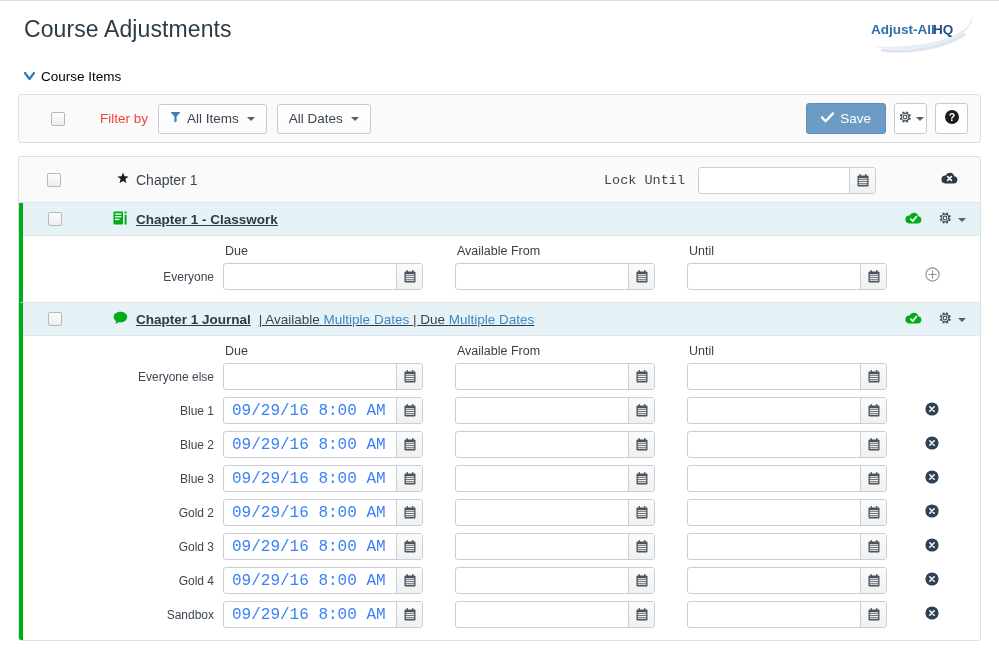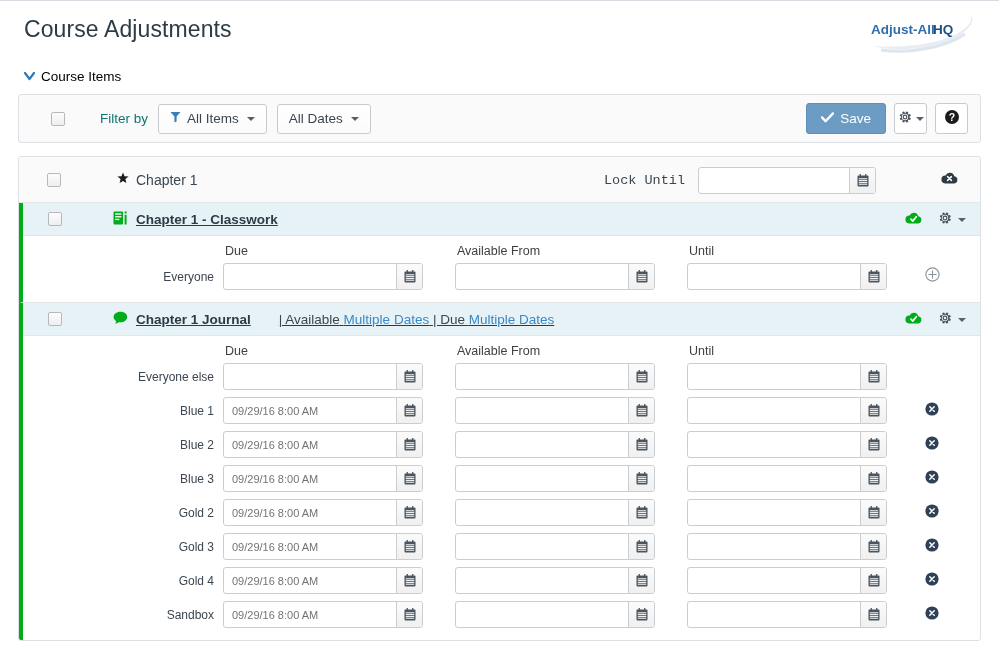--- a/index.html
+++ b/index.html
@@ -73,21 +73,21 @@
     border: 1px solid #b5b9bd;
     border-radius: 2px;
     background: linear-gradient(#fdfdfd,#eeeeee);
     display: inline-block;
     flex: 0 0 auto;
   }
   .toolbar .cbx { margin-left: 18px; }
   .filter-label {
     margin-left: 35px;
     font-size: 13.5px;
-    color: #0f766e;
+    color: #ef4444;
   }
   .btn {
     border: 1px solid #c7cbcf;
     background: linear-gradient(#ffffff,#fbfbfb);
     border-radius: 3px;
     font-size: 13.5px;
     color: #3b4650;
     height: 30px;
     padding: 0 11px;
     display: inline-flex;
@@ -170,25 +170,25 @@
     height: 27px;
     border: 1px solid #c9ced2;
     border-radius: 3px;
     background: #fff;
     overflow: hidden;
   }
   .date-field .inp {
     border: none;
     outline: none;
     height: 25px;
-    font-size: 11px;
-    color: #737373;
+    font-size: 16px;
+    color: #3b82f6;
     padding: 0 8px;
     background: transparent;
-    font-family: Liberation Sans, sans-serif;
+    font-family: Liberation Mono, monospace;
   }
   .date-field .cal {
     width: 26px;
     border-left: 1px solid #c9ced2;
     background: linear-gradient(#fbfbfb,#f0f0f0);
     display: flex; align-items: center; justify-content: center;
     cursor: pointer;
   }
   .w-lock .inp { width: 150px; }
   .w-col  .inp { width: 172px; }
@@ -216,21 +216,21 @@
     text-decoration: underline;
   }
   .item-head .cbx { margin-left: 11px; }
   .item-name {
     margin-left: 51px;
     font-size: 13.5px;
     display:flex; align-items:center; gap: 8px;
     color: #2d3b45;
   }
   .item-name b { font-weight: 700; }
-  .meta { color:#3b4650; font-weight: 400; margin-left: 20px; }
+  .meta { color:#3b4650; font-weight: 400; }
   .meta a { color:#3a88c6; text-decoration:none; }
   .head-right {
     position:absolute; right: 14px; top:0; height:33px;
     display:flex; align-items:center; gap: 16px;
   }
   .gear-drop { display:inline-flex; align-items:center; gap:4px; cursor:pointer; }
 
   
   .grid {
     padding: 0 0 10px 0;

